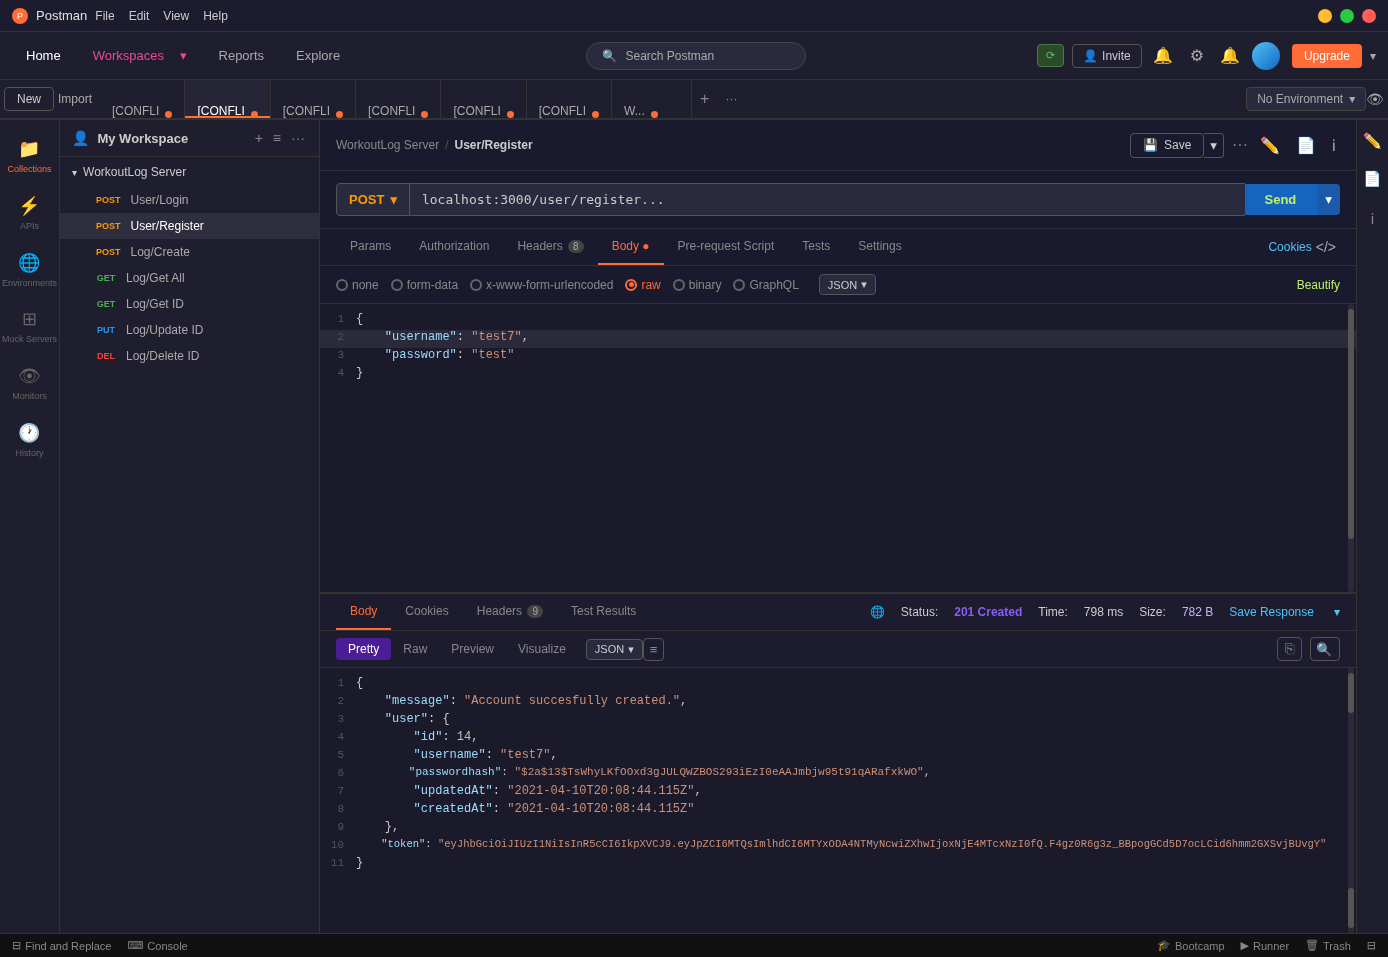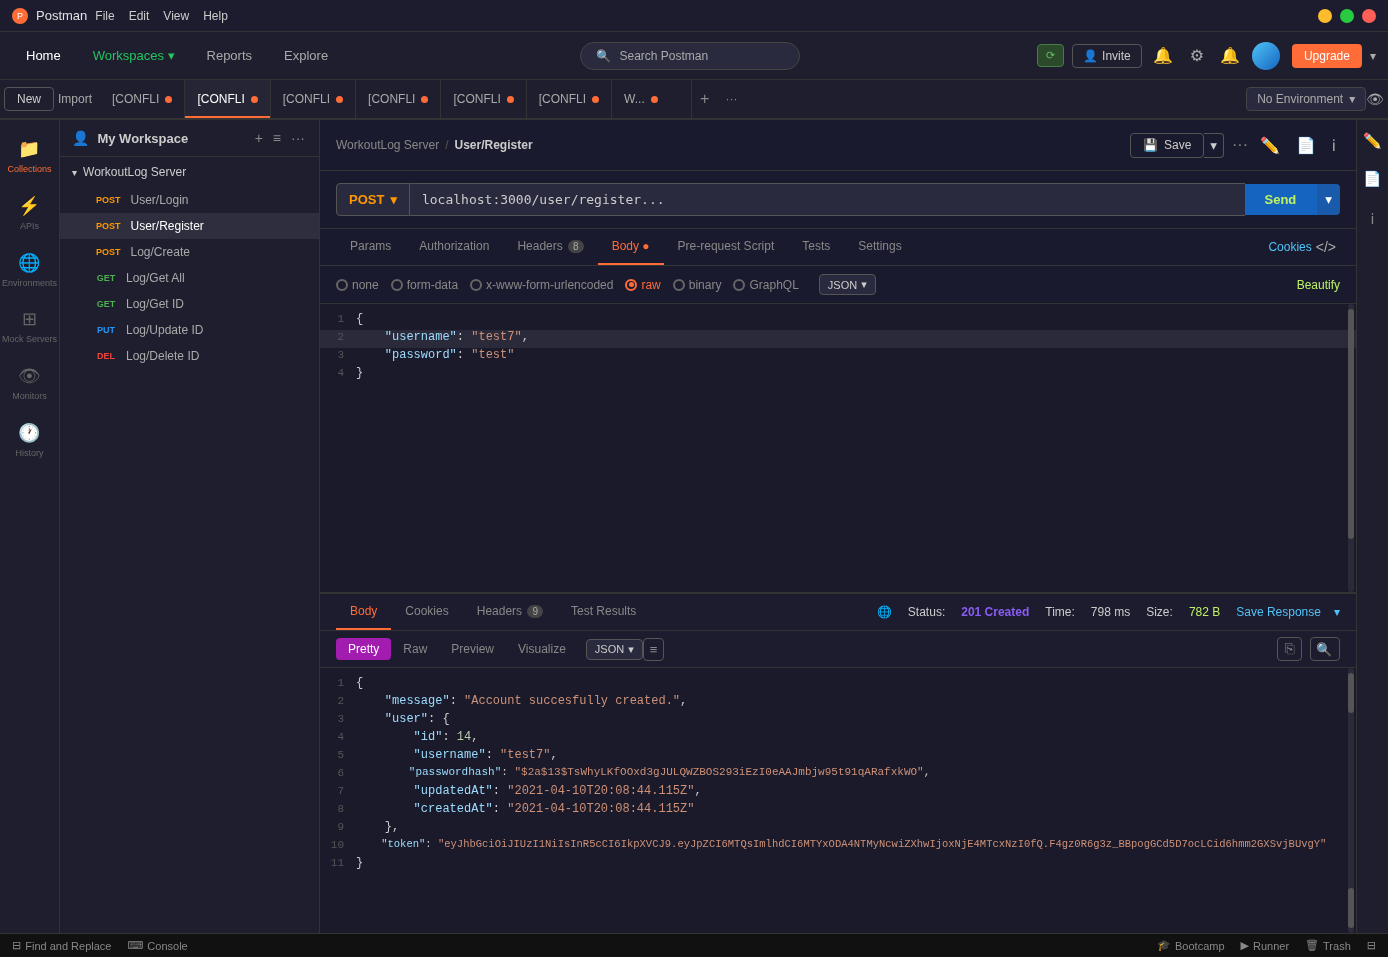--- a/index.html
+++ b/index.html
@@ -14,33 +14,33 @@
     .titlebar-btn { width: 14px; height: 14px; border-radius: 50%; cursor: pointer; border: none; }
     .titlebar-btn.min { background: #ffbd2e; }
     .titlebar-btn.max { background: #28ca41; }
     .titlebar-btn.close { background: #ff5f56; }
 
     
     .topnav { background: #1e1e2e; height: 48px; display: flex; align-items: center; padding: 0 12px; gap: 0; border-bottom: 1px solid #333; }
     .topnav-left { display: flex; align-items: center; gap: 4px; }
     .nav-item { padding: 8px 14px; color: #aaa; cursor: pointer; border-radius: 4px; font-size: 13px; }
     .nav-item.active { color: #fff; }
-    .nav-workspaces { display: flex; align-items: center; gap: 4px; padding: 8px 14px; color: #22c55e; cursor: pointer; font-size: 13px; }
+    .nav-workspaces { display: flex; align-items: center; gap: 16px; padding: 8px 14px; color: #ec4899; cursor: pointer; font-size: 13px; }
     .search-bar { flex: 1; display: flex; justify-content: center; }
     .search-input { background: #2a2a3e; border: 1px solid #444; border-radius: 20px; padding: 6px 16px; color: #aaa; font-size: 12px; width: 220px; display: flex; align-items: center; gap: 8px; cursor: pointer; }
     .topnav-right { display: flex; align-items: center; gap: 8px; }
     .sync-btn { background: #2a4a2a; border: 1px solid #4a7a4a; border-radius: 4px; padding: 4px 8px; color: #6abf6a; font-size: 11px; cursor: pointer; display: flex; align-items: center; gap: 4px; }
     .invite-btn { background: transparent; border: 1px solid #555; border-radius: 4px; padding: 4px 10px; color: #ccc; font-size: 12px; cursor: pointer; display: flex; align-items: center; gap: 4px; }
     .icon-btn { background: transparent; border: none; color: #aaa; cursor: pointer; padding: 4px; font-size: 16px; }
     .upgrade-btn { background: #ff6c37; border: none; border-radius: 4px; padding: 5px 12px; color: white; font-size: 12px; cursor: pointer; margin-left: 4px; }
     .avatar { width: 28px; height: 28px; border-radius: 50%; background: linear-gradient(135deg, #4fc3f7, #1565c0); display: flex; align-items: center; justify-content: center; color: white; font-size: 11px; font-weight: bold; }
 
     
     .tabbar { background: #1e1e2e; height: 40px; display: flex; align-items: center; padding: 0 4px; border-bottom: 2px solid #333; overflow-x: hidden; }
-    .tab { display: flex; align-items: center; gap: 6px; padding: 0 12px; height: 38px; cursor: pointer; color: #aaa; font-size: 12px; border-right: 1px solid #333; white-space: nowrap; position: relative; min-width: 80px; max-width: 140px; }
+    .tab { display: flex; align-items: flex-end; gap: 6px; padding: 0 12px; height: 38px; cursor: pointer; color: #aaa; font-size: 12px; border-right: 1px solid #333; white-space: nowrap; position: relative; min-width: 80px; max-width: 140px; }
     .tab.active { color: #fff; background: #252535; }
     .tab.active::after { content: ''; position: absolute; bottom: 0; left: 0; right: 0; height: 2px; background: #ff6c37; }
     .tab-dot { width: 7px; height: 7px; border-radius: 50%; background: #ff6c37; flex-shrink: 0; }
     .tab-new { padding: 4px 8px; color: #888; cursor: pointer; font-size: 16px; }
     .tab-more { padding: 4px 8px; color: #888; cursor: pointer; }
     .env-select { margin-left: auto; background: #2a2a3e; border: 1px solid #444; border-radius: 4px; padding: 4px 10px; color: #aaa; font-size: 12px; cursor: pointer; display: flex; align-items: center; gap: 6px; }
     .new-btn { background: transparent; border: 1px solid #555; border-radius: 4px; padding: 4px 12px; color: #ccc; font-size: 12px; cursor: pointer; margin-right: 4px; }
     .import-btn { background: transparent; border: none; color: #aaa; font-size: 12px; cursor: pointer; margin-right: 8px; }
     .eye-btn { background: transparent; border: none; color: #aaa; font-size: 14px; cursor: pointer; }
 
@@ -113,27 +113,27 @@
     .line-highlight { background: #2a2a3a; }
 
     
     .response-area { background: #1c1c2e; border-top: 1px solid #333; display: flex; flex-direction: column; height: 340px; flex-shrink: 0; }
     .response-tabs { display: flex; align-items: center; padding: 0 16px; border-bottom: 1px solid #333; gap: 0; }
     .resp-tab { padding: 10px 14px; color: #888; cursor: pointer; font-size: 12px; border-bottom: 2px solid transparent; }
     .resp-tab.active { color: #ff6c37; border-bottom-color: #ff6c37; }
     .response-status { margin-left: auto; display: flex; align-items: center; gap: 16px; font-size: 12px; }
     .status-created { color: #8b5cf6; font-weight: 600; }
     .status-time { color: #ccc; }
-    .status-size { color: #bef264; }
-    .save-response-btn { color: #4fc3f7; cursor: pointer; font-size: 12px; display: flex; align-items: center; gap: 13px; }
+    .status-size { color: #c4b5fd; }
+    .save-response-btn { color: #4fc3f7; cursor: pointer; font-size: 12px; display: flex; align-items: center; gap: 20px; }
 
     
     .resp-body-options { display: flex; align-items: center; padding: 6px 16px; border-bottom: 1px solid #333; gap: 0; }
     .resp-format-tab { padding: 4px 12px; color: #888; cursor: pointer; font-size: 12px; }
-    .resp-format-tab.active { color: #fff; background: #a21caf; border-radius: 4px; }
+    .resp-format-tab.active { color: #fff; background: #4c1d95; border-radius: 4px; }
     .resp-format-select { background: #2a2a3e; border: 1px solid #555; border-radius: 4px; padding: 3px 8px; color: #ccc; font-size: 11px; cursor: pointer; margin-left: 8px; display: flex; align-items: center; gap: 4px; }
     .resp-tools { margin-left: auto; display: flex; gap: 8px; }
     .resp-tool-btn { background: transparent; border: 1px solid #555; border-radius: 4px; padding: 3px 6px; color: #888; cursor: pointer; font-size: 13px; }
 
     
     .response-code { background: #1a1a2a; flex: 1; padding: 8px 0; font-family: 'Courier New', monospace; font-size: 12px; overflow-y: auto; position: relative; }
 
     
     .bottombar { height: 24px; background: #111; border-top: 1px solid #333; display: flex; align-items: center; padding: 0 12px; gap: 16px; font-size: 11px; color: #888; }
     .bottom-btn { display: flex; align-items: center; gap: 4px; cursor: pointer; color: #888; font-size: 11px; }

